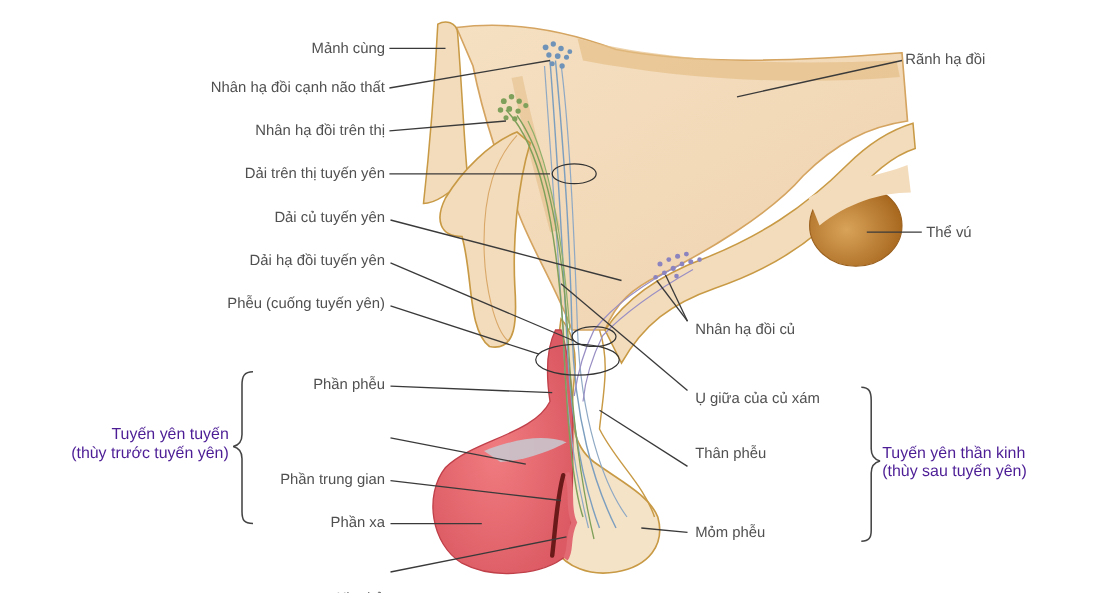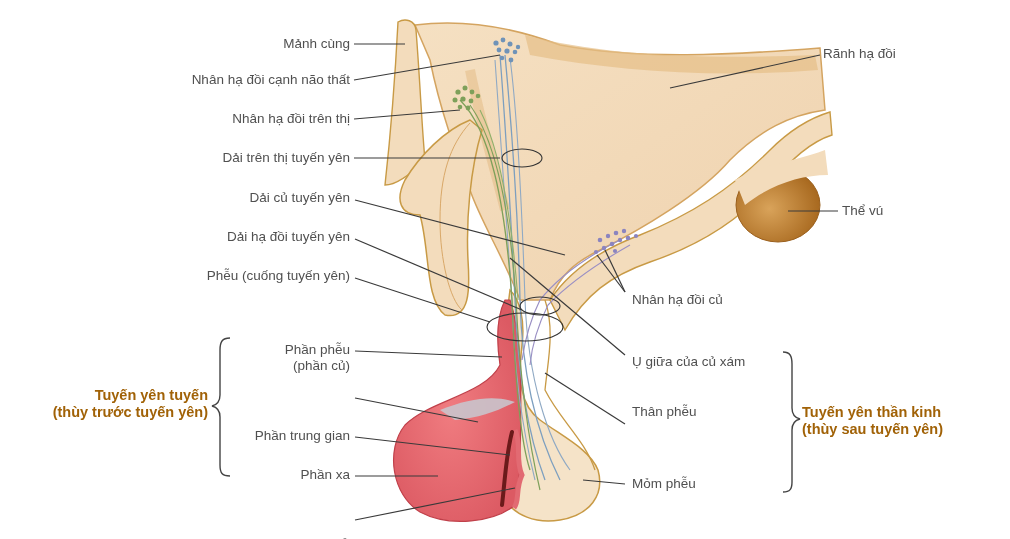--- a/index.html
+++ b/index.html
@@ -1,21 +1,21 @@
 <!DOCTYPE html>
 <html><head>
 <meta charset="utf-8">
 <style>
   html, body { margin:0; padding:0; background:#ffffff; }
   body { width:1010px; height:539px; position:relative; overflow:hidden;
          font-family:"Liberation Sans", "DejaVu Sans", sans-serif; color:#4a4a4a; }
   #stage { position:absolute; left:0; top:0; width:1010px; height:528px; }
   .lbl { position:absolute; font-size:13.5px; line-height:16px; white-space:nowrap; color:#505050;text-align:right; }
   .lbl.r { text-align:right; }
-  .lbl.bold { font-weight:bold; font-size:14.5px; color:#a16207; line-height:17px; }
+  .lbl.bold { font-weight:normal; font-size:14.5px; color:#4c1d95; line-height:17px; }
   svg { position:absolute; left:0; top:0; }
 </style>
 </head>
 <body>
 
 <div id="stage">
 
 <svg width="1010" height="539" viewBox="0 0 1010 539">
   <defs>
     <radialGradient id="mamGrad" cx="0.4" cy="0.55" r="0.6">
@@ -146,21 +146,20 @@
 <div class="lbl r" style="left:100px; top:72px; width:250px;">Nhân hạ đồi cạnh não thất</div>
 <div class="lbl r" style="left:150px; top:111px; width:200px;">Nhân hạ đồi trên thị</div>
 <div class="lbl r" style="left:150px; top:150px; width:200px;">Dải trên thị tuyến yên</div>
 <div class="lbl r" style="left:150px; top:190px; width:200px;">Dải củ tuyến yên</div>
 <div class="lbl r" style="left:150px; top:229px; width:200px;">Dải hạ đồi tuyến yên</div>
 <div class="lbl r" style="left:120px; top:268px; width:230px;">Phễu (cuống tuyến yên)</div>
 
 <div class="lbl r bold" style="left:0px; top:387px; width:208px;">Tuyến yên tuyến</div>
 <div class="lbl r bold" style="left:0px; top:404px; width:208px;">(thùy trước tuyến yên)</div>
 <div class="lbl r" style="left:200px; top:342px; width:150px;">Phần phễu</div>
-<div class="lbl r" style="left:200px; top:358px; width:150px;">(phần củ)</div>
 <div class="lbl r" style="left:200px; top:428px; width:150px;">Phần trung gian</div>
 <div class="lbl r" style="left:200px; top:467px; width:150px;">Phần xa</div>
 <div class="lbl r" style="left:200px; top:536px; width:150px;text-decoration:underline;">Khe hở</div>
 
 <div class="lbl" style="left:823px; top:46px;">Rãnh hạ đồi</div>
 <div class="lbl" style="left:842px; top:203px;">Thể vú</div>
 <div class="lbl" style="left:632px; top:292px;">Nhân hạ đồi củ</div>
 
 <div class="lbl" style="left:632px; top:354px;">Ụ giữa của củ xám</div>
 <div class="lbl" style="left:632px; top:404px;">Thân phễu</div>

